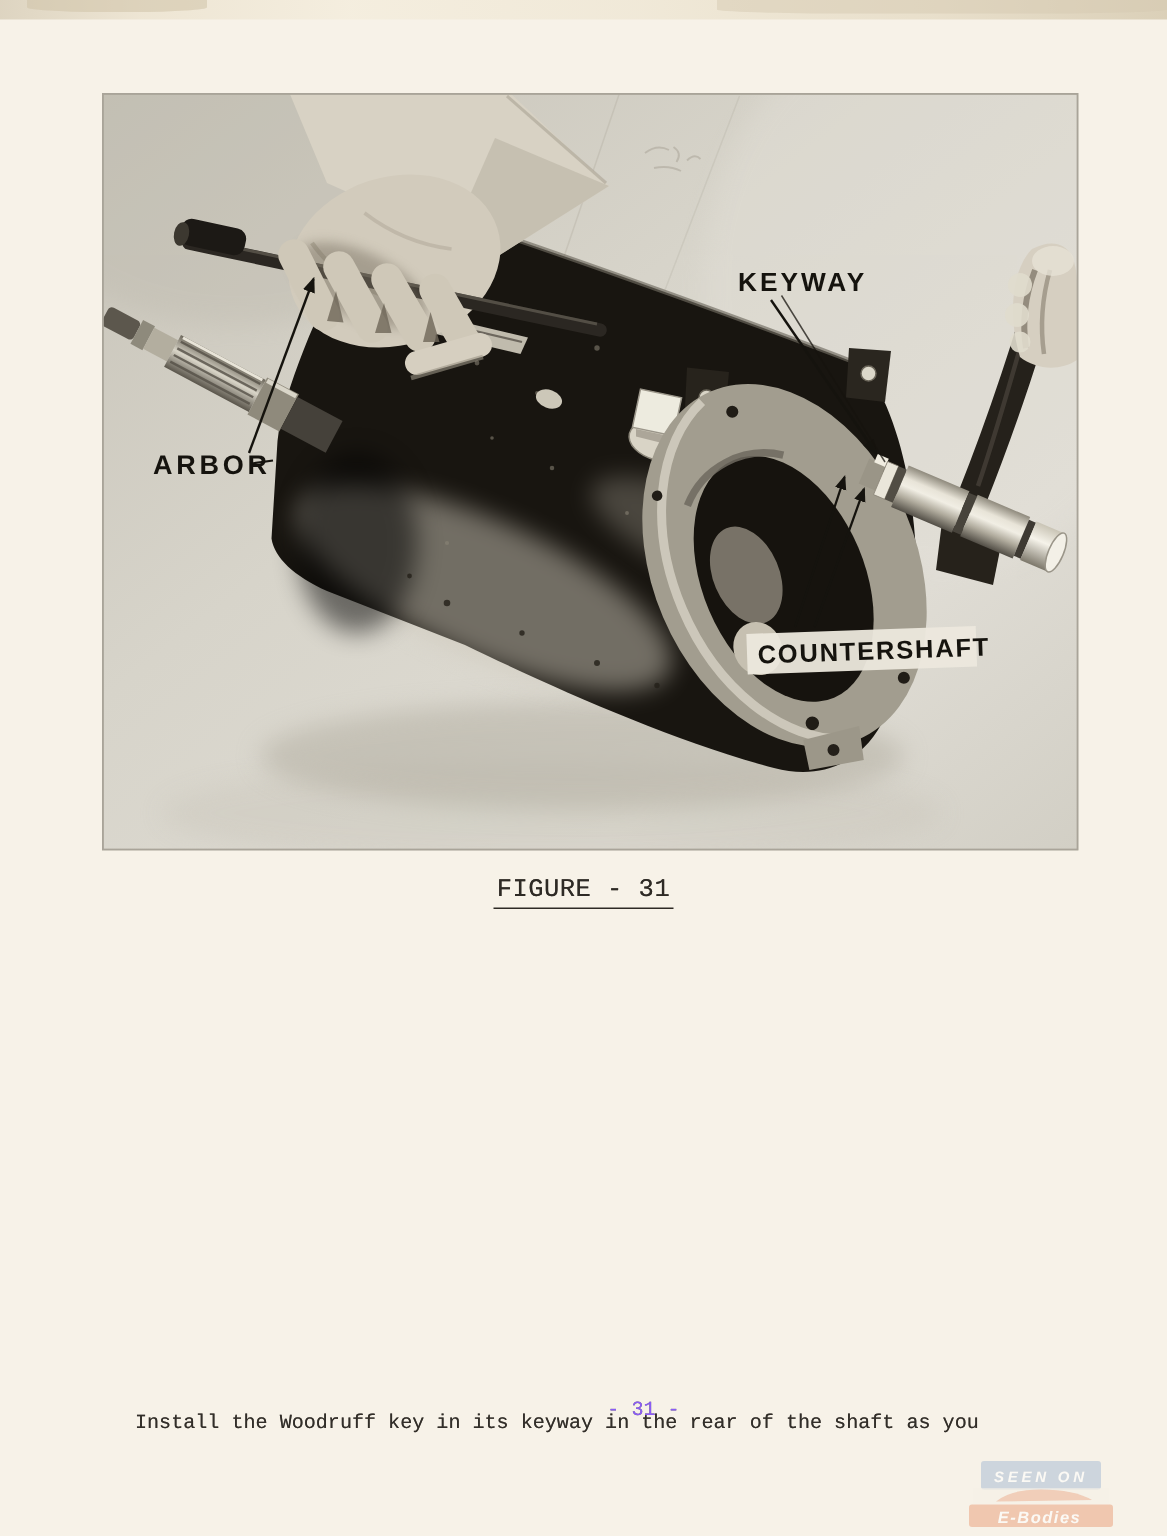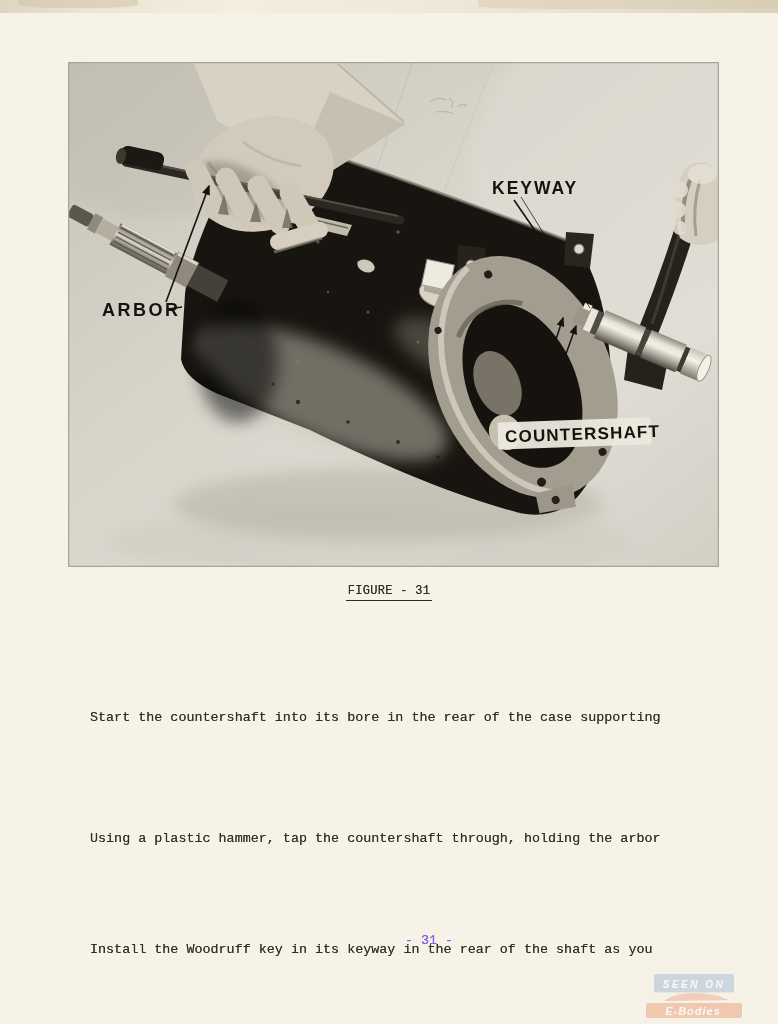--- a/index.html
+++ b/index.html
@@ -20,21 +20,21 @@
   .scan-patch-right {
     position:absolute; top:0; right:0; width:300px; height:9px;
     background:#d6cab1; opacity:.5; border-radius:0 0 30% 30%;
   }
   .photo {
     position:absolute; left:68px; top:62px; width:651px; height:651px;
   }
   .photo svg { display:block; }
   .caption {
     position:absolute; top:584px; left:0; width:100%; text-align:center;
-    font-size:12px; color:#2e2a25; letter-spacing:.3px;
+    font-size:17px; color:#2e2a25; letter-spacing:.3px;
     text-shadow:0 0 .4px rgba(40,36,30,.75);
   }
   .caption span { border-bottom:1.4px solid #2e2a25; padding:0 2px 2px 2px; }
   .para {
     position:absolute; left:90px; font-size:13.4px; line-height:37.5px;
     color:#322e29; white-space:pre;
     text-shadow:0 0 .4px rgba(40,36,30,.7);
   }
   #p1 { top:624px; } #p2 { top:745px; } #p3 { top:856px; }
   .pagenum {
@@ -275,25 +275,23 @@
 
   <rect x="0.5" y="0.5" width="650" height="504" fill="none" stroke="#a9a499" stroke-width="1.5"></rect>
 </svg>
 </div>
 
 <div class="caption">
   <span>FIGURE - 31</span>
 </div>
 
 <div class="para" id="p1">
-  <div>Start the countershaft into its bore in the rear of the case supporting</div>
 </div>
 
 <div class="para" id="p2">
-  <div>Using a plastic hammer, tap the countershaft through, holding the arbor</div>
   
 </div>
 
 <div class="para" id="p3">
   <div>Install the Woodruff key in its keyway in the rear of the shaft as you</div>
   
 </div>
 
 <div class="pagenum">- 31 -</div>
 

